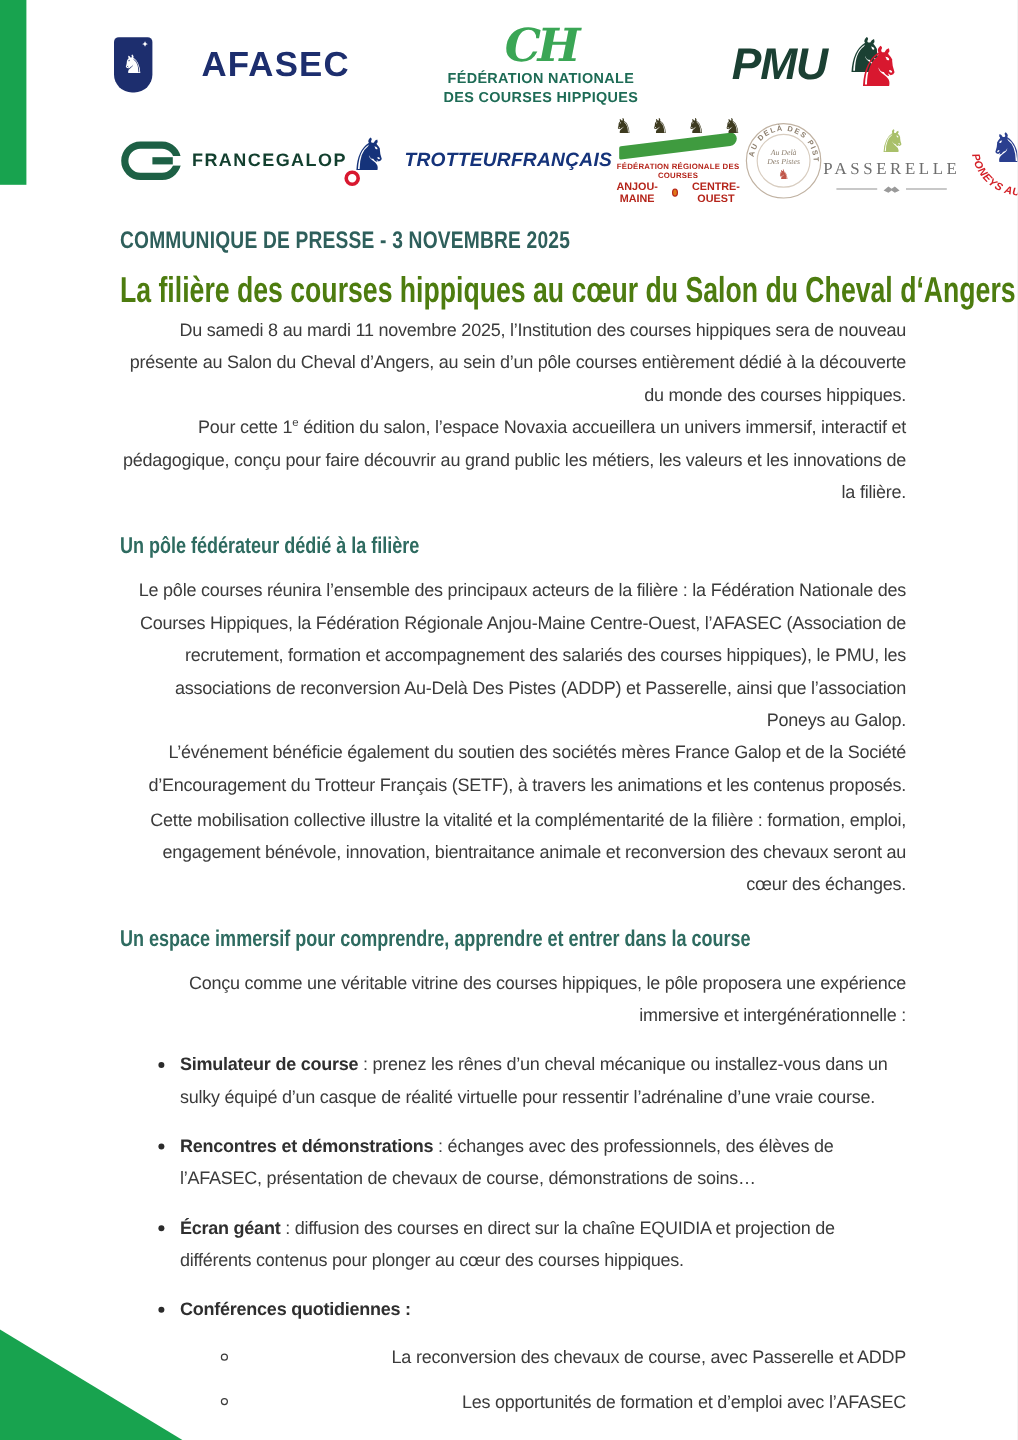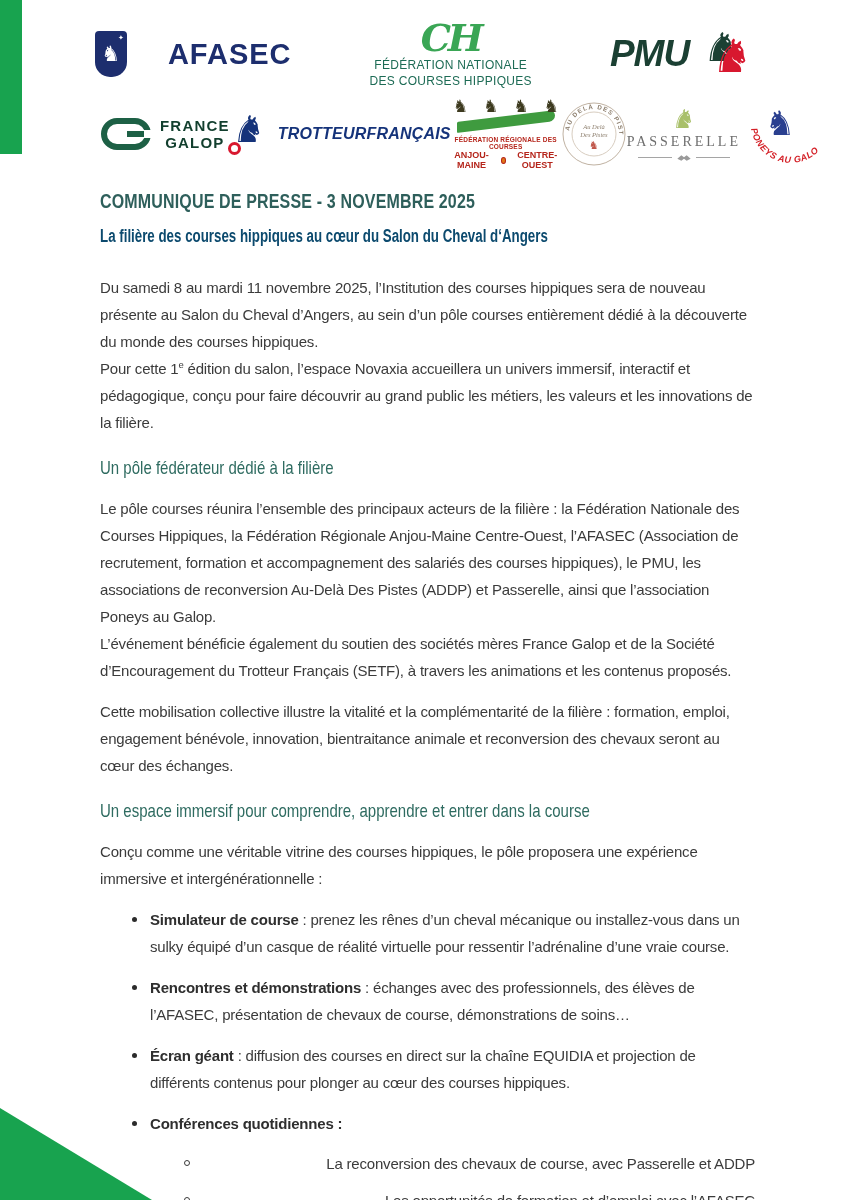--- a/index.html
+++ b/index.html
@@ -23,29 +23,29 @@
   
   .afasec-shield { width:32px; height:46px; background:#1d2e6e; border-radius:4px 4px 15px 15px;
     display:flex; align-items:center; justify-content:center; position:relative; margin-right:9px; }
   .afasec-shield .knight { color:#fff; font-size:21px; }
   .afasec-shield .star { position:absolute; top:3px; right:3px; color:#fff; font-size:7px; line-height:1; }
   .afasec-text { font-size:29px; font-weight:bold; color:#1d2e6e; letter-spacing:1px;margin-left:32px; }
   
   .fnch { flex-direction:column; justify-content:center; }
   .ch-mark { font-family:"DejaVu Serif", serif; font-style:italic; font-weight:bold; font-size:38px;
     color:#3aa655; line-height:1; letter-spacing:-3px; }
-  .fnch-line { font-size:12px; font-weight:normal; color:#1d6b55; letter-spacing:.3px; line-height:1.35; text-align:center; }
+  .fnch-line { font-size:12px; font-weight:bold; color:#1d6b55; letter-spacing:.3px; line-height:1.35; text-align:center; }
   
   .pmu-text { font-size:37px; font-weight:bold; font-style:italic; color:#1b4033; letter-spacing:-1px; }
   .pmu-horses { position:relative; width:62px; height:58px; margin-left:2px; transform:scaleX(-1); }
   .pmu-horses .h1 { position:absolute; left:14px; top:2px; font-size:40px; color:#1b4033; }
   .pmu-horses .h2 { position:absolute; left:0; top:8px; font-size:46px; color:#d8182f; }
   
   .fg-icon { margin-right:8px; }
-  .fg-text { display:flex; flex-direction:column;align-items:center; }
+  .fg-text { display:flex; flex-direction:row; }
   .fg-line { font-size:15px; font-weight:bold; color:#123f2e; letter-spacing:1.2px; line-height:1.15; }
   
   .tf-icon { position:relative; width:42px; height:46px; margin-right:6px; }
   .tf-icon .knight { font-size:37px; color:#15337a; position:absolute; left:2px; top:0; transform:scaleX(-1); }
   .tf-wheel { position:absolute; left:-2px; bottom:2px; width:13px; height:13px; border:3px solid #d8182f; border-radius:50%; }
   .tf-text { display:flex; }
   .tf-line { font-size:16px; font-weight:bold; font-style:italic; color:#15337a; letter-spacing:.2px; line-height:1.1; }
   
   .frco { flex-direction:column; width:118px; }
   .frco-art { position:relative; width:110px; height:34px; }
@@ -62,25 +62,25 @@
   .pass-name { font-family:"Liberation Serif", serif; font-size:14px; color:#6e6e6e; letter-spacing:3px; margin-top:2px; }
   .pass-underline { display:flex; align-items:center; gap:4px; margin-top:3px; }
   .pass-underline .seg { width:34px; height:1px; background:#a5a5a5; }
   
   .poneys { width:82px; height:66px; }
   
   .content { padding:0 93px 0 100px; }
   .cond { display:inline-block; transform-origin:0 50%; white-space:nowrap; }
   .kicker { margin-top:18px; font-size:20px; font-weight:bold; color:#2e5f5b; }
   .kicker .cond { transform:scaleX(.80); letter-spacing:.2px; }
-  .title { margin-top:13px; font-size:18px; font-weight:bold; color:#0c4a6e; height:34px; }
+  .title { margin-top:13px; font-size:30px; font-weight:bold; color:#4d7c0f; height:34px; }
   .title .cond { transform:scaleX(.74); }
-  .section-h { margin-top:21px; margin-bottom:10px; font-size:19px; font-weight:normal; color:#2e6b60; height:24px; }
+  .section-h { margin-top:21px; margin-bottom:10px; font-size:19px; font-weight:bold; color:#2e6b60; height:24px; }
   .section-h .cond { transform:scaleX(.79); }
-  .body-p { font-size:15px; line-height:27px; letter-spacing:-.2px; margin-top:14px; color:#3b3b3b; }
+  .body-p { font-size:15px; line-height:27px; letter-spacing:-.2px; margin-top:2px; color:#3b3b3b;text-align:right; }
   .body-p sup { font-size:9.5px; vertical-align:super; line-height:0; }
   ul { list-style:none; }
   .bullets { margin-top:6px; }
   .bullets li { position:relative; padding-left:50px; margin-top:14px; font-size:15px; line-height:27px; letter-spacing:-.2px; }
   .bullets .dot { position:absolute; left:32px; top:11px; width:5px; height:5px; border-radius:50%; background:#2b2b2b; }
   .bullets strong { font-weight:bold; color:#2f2f2f; }
   .sub-bullets { margin-top:12px; }
   .sub-bullets li { position:relative; padding-left:105px; margin-top:17px; font-size:15px; line-height:20px; letter-spacing:-.2px;text-align:right; }
   .sub-bullets .ring { position:absolute; left:84px; top:6px; width:6px; height:6px; border:1.2px solid #3b3b3b; border-radius:50%; }
 </style>

